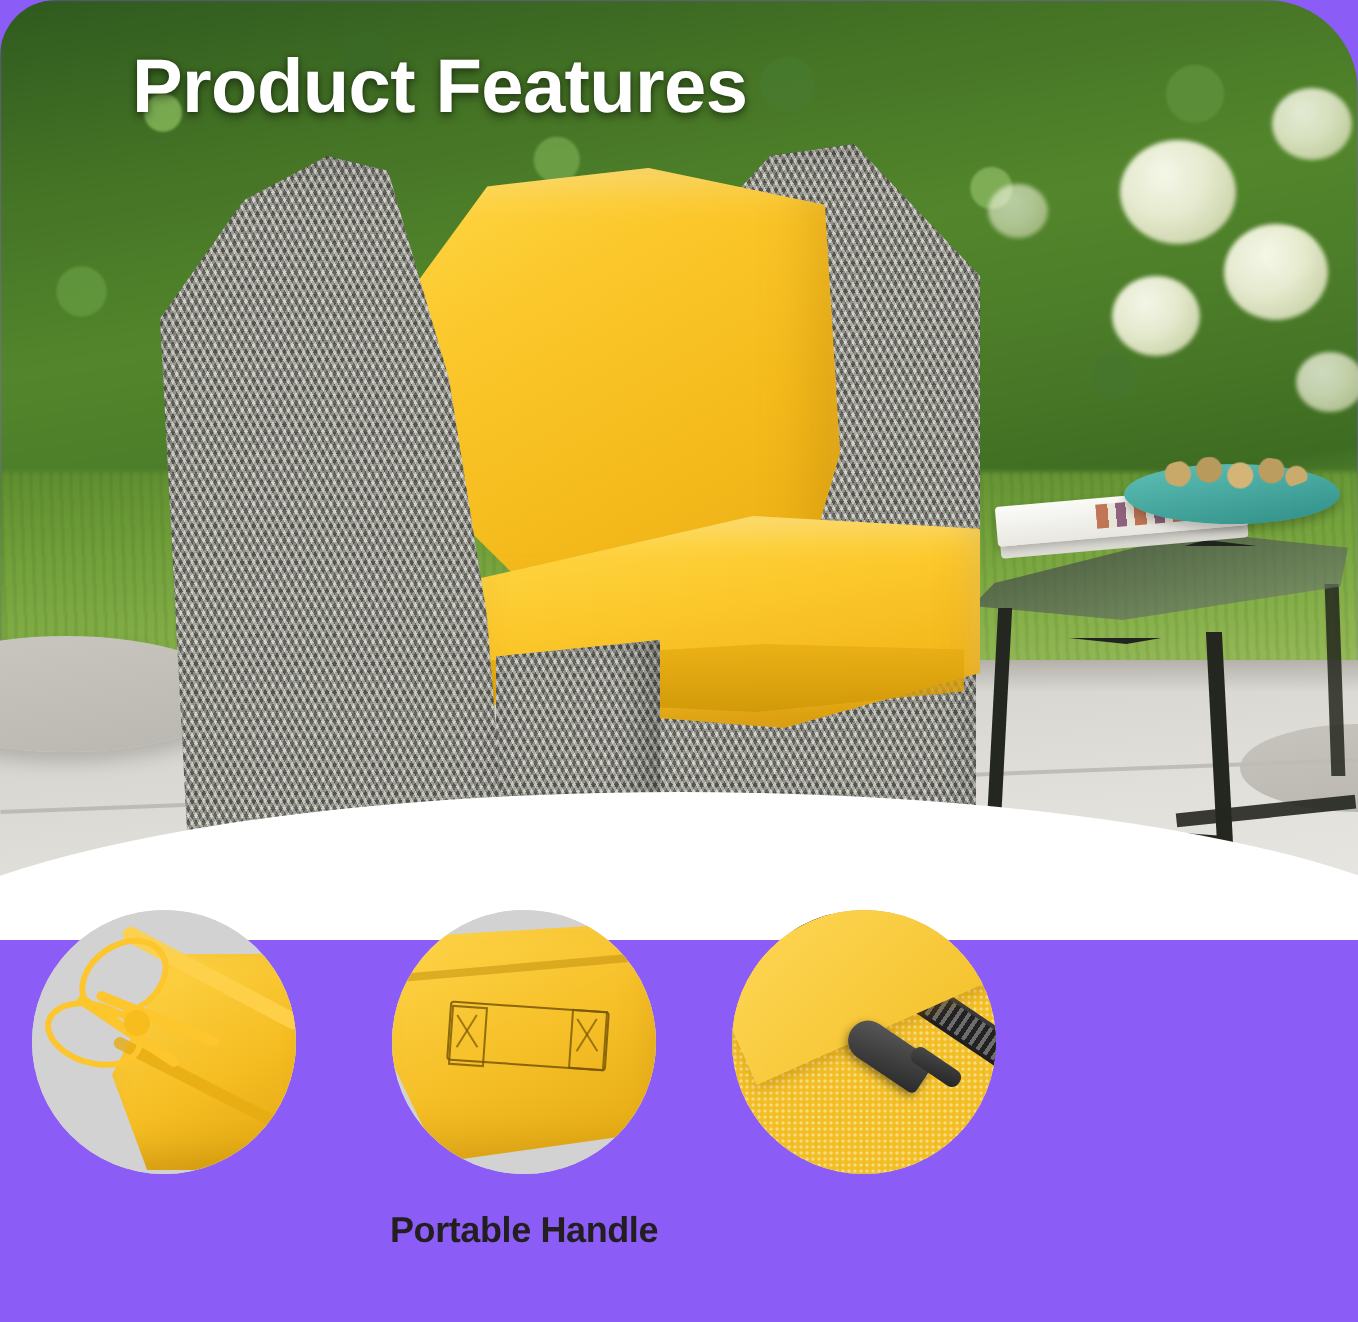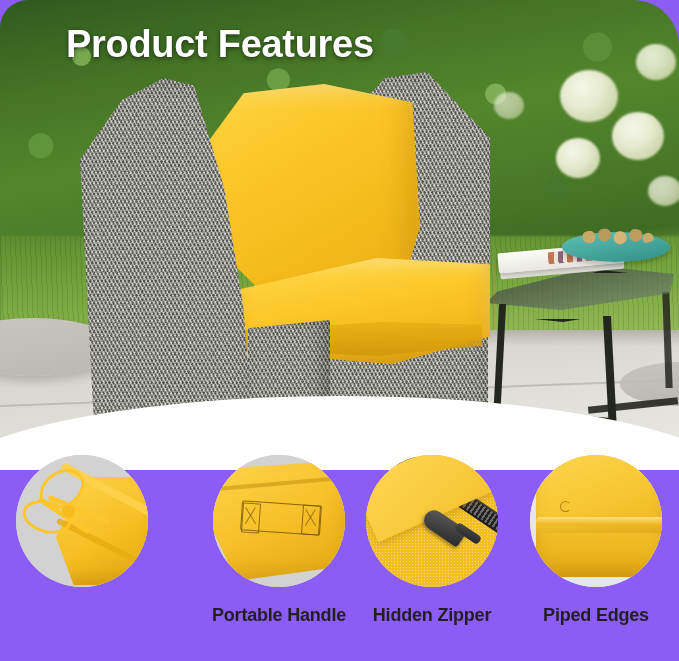--- a/index.html
+++ b/index.html
@@ -158,21 +158,21 @@
      letter-spacing:-.3px;line-height:44px;white-space:nowrap;
      text-shadow:0 2px 5px rgba(0,0,0,.45),0 0 2px rgba(0,0,0,.3);}
 
   
   .feat{position:absolute;top:455px;width:150px;}
   .fcircle{position:relative;width:132px;height:132px;border-radius:50%;overflow:hidden;
      margin:0 auto;background:#d4d4d4;}
   .fcap{margin-top:18px;text-align:center;font-size:18px;font-weight:bold;color:#231f20;
      letter-spacing:-.2px;white-space:nowrap;}
 
-  .feat-0{left:7px;}  .feat-1{left:204px;}
+  .feat-0{left:7px;}  .feat-1{left:187px;}
   .feat-2{left:357px;} .feat-3{left:521px;}
 
   
   .c1-bg{position:absolute;inset:0;background:#d2d2d2;}
   .c1-cush{position:absolute;left:40px;top:22px;width:110px;height:108px;
      background:linear-gradient(150deg,#ffd54a,#f5bd22 55%,#dca20c);
      clip-path:polygon(28% 0%, 100% 0%, 100% 100%, 16% 100%, 0% 56%);
      box-shadow:inset -8px -8px 16px rgba(160,105,0,.3);}
   .c1-pipe{position:absolute;left:40px;top:30px;width:100px;height:8px;
      background:#fdd14a;transform:rotate(28deg);border-radius:4px;opacity:.95;}
@@ -329,27 +329,16 @@
 
   <div class="feat feat-2">
     <div class="fcircle">
       <div class="c3-fab"></div>
       <div class="zip-tape"></div>
       <div class="zip-teeth"></div>
       <div class="c3-flap"></div>
       <div class="zip-pull"></div>
       <div class="zip-tab"></div>
     </div>
-    <div class="fcap">Hidden Zipper</div>
   </div>
 
-  <div class="feat feat-3">
-    <div class="fcircle">
-      <div class="c4-bg"></div>
-      <div class="c4-side"></div>
-      <div class="c4-top"></div>
-      <div class="c4-pipe"></div>
-      <div class="c4-tag"></div>
-    </div>
-    <div class="fcap">Piped Edges</div>
-  </div>
 
 </div>
 
 </body></html>

